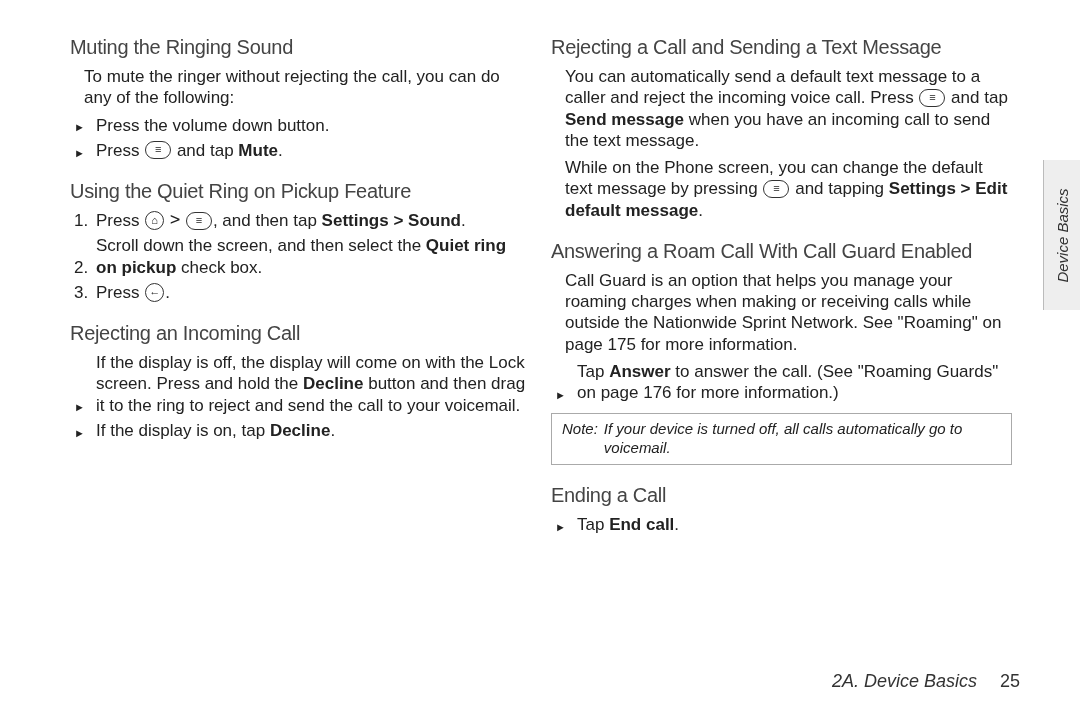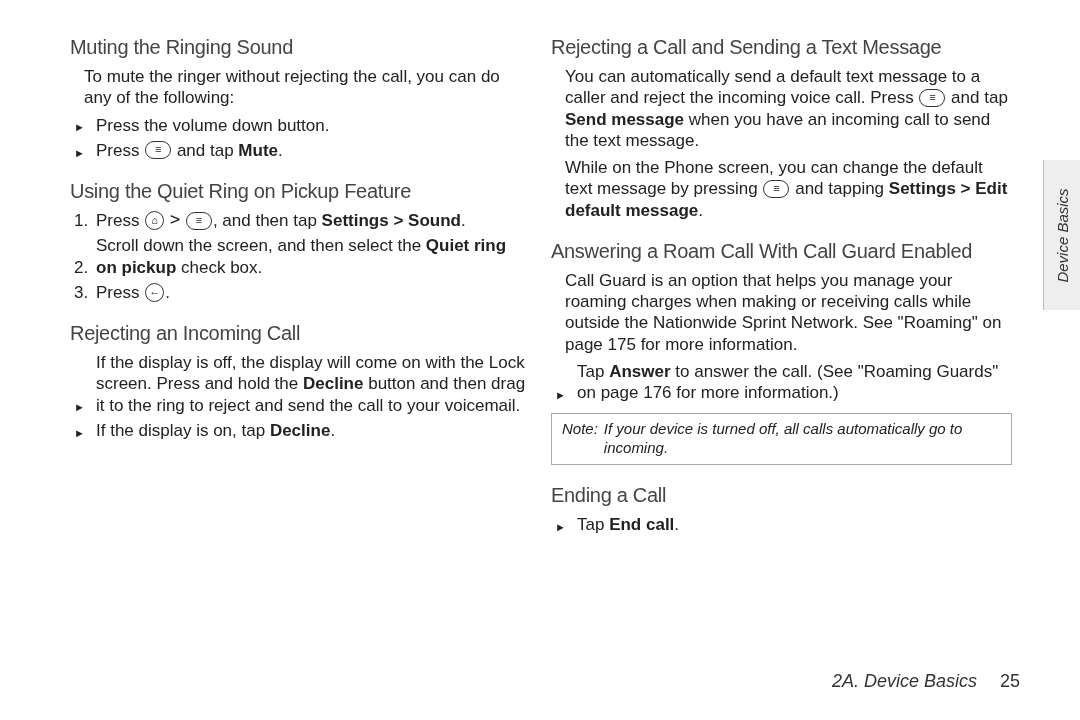--- a/index.html
+++ b/index.html
@@ -183,21 +183,21 @@
     <div class="list">
       <div class="li">
         <span class="marker arrow-marker"></span>
         <span class="txt">
           <span>Tap </span><span class="bold">Answer</span><span> to answer the call. (See "Roaming Guards" on page 176 for more information.)</span>
         </span>
       </div>
     </div>
     <div class="notebox">
       <span class="lbl">Note:</span>
-      <span>If your device is turned off, all calls automatically go to incoming.</span>
+      <span>If your device is turned off, all calls automatically go to voicemail.</span>
     </div>
 
     <h2>Ending a Call</h2>
     <div class="list">
       <div class="li">
         <span class="marker arrow-marker"></span>
         <span class="txt">
           <span>Tap </span><span class="bold">End call</span><span>.</span>
         </span>
       </div>

